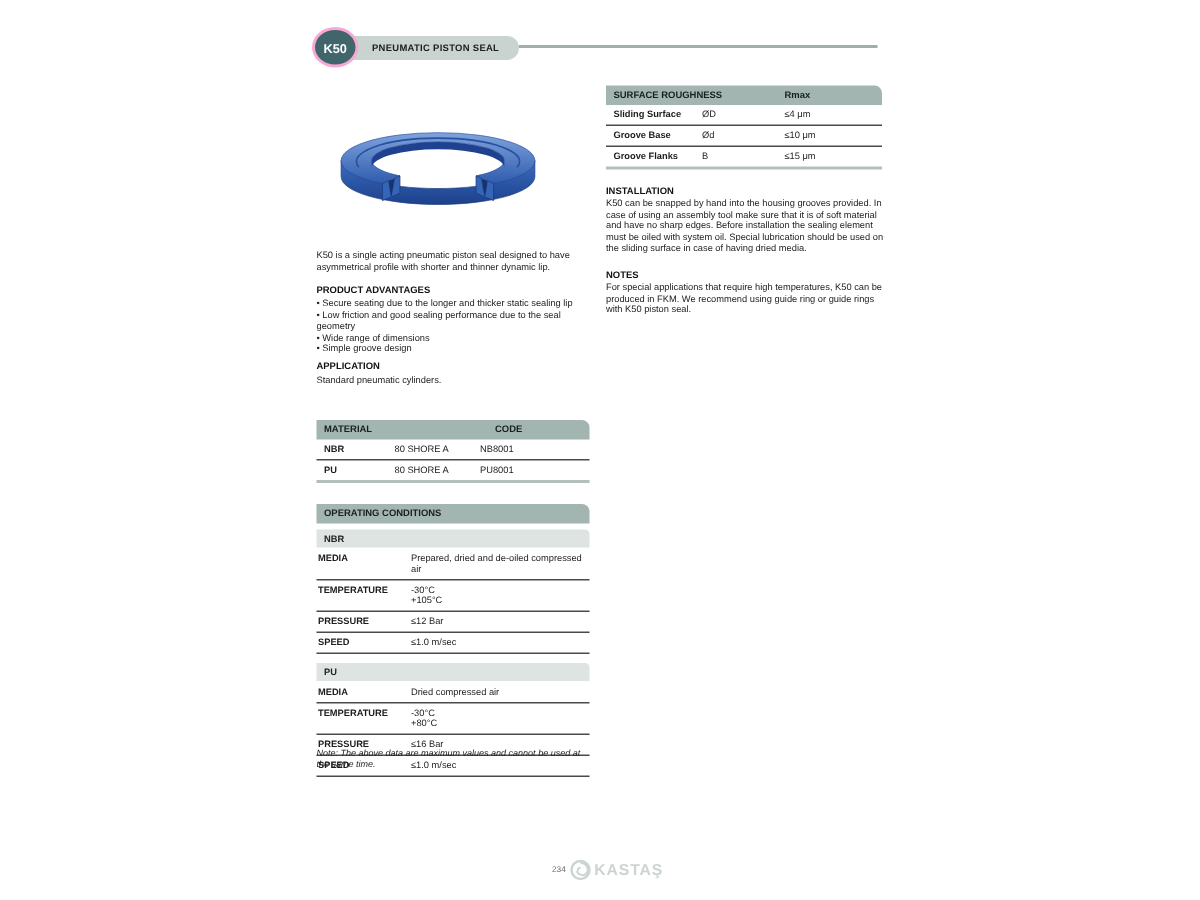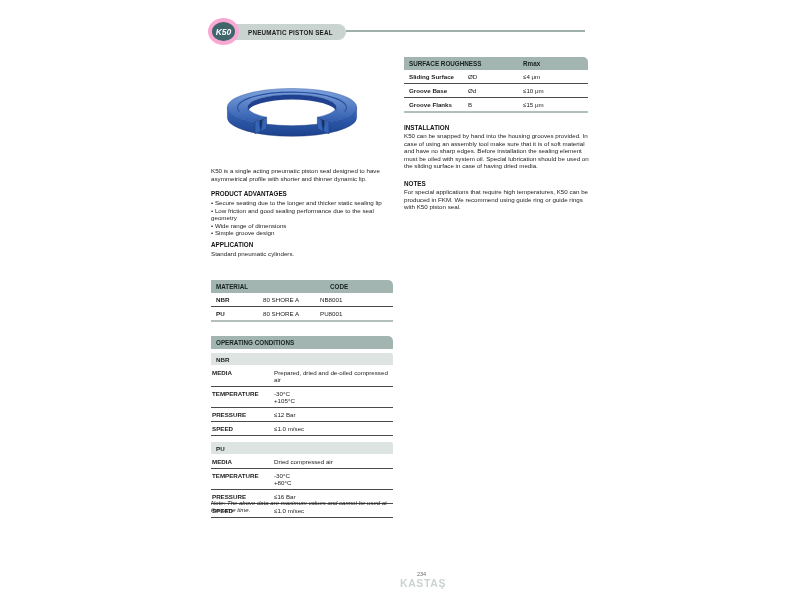--- a/index.html
+++ b/index.html
@@ -1,22 +1,22 @@
 <!DOCTYPE html>
 <html><head>
 <meta charset="utf-8">
 <style>
   * { margin:0; padding:0; box-sizing:border-box; }
   body { font-family:"Liberation Sans", sans-serif; background:#fff; }
   #canvas { position:relative; width:800px; height:600px; background:#ffffff; overflow:hidden; color:#1c1c1c; }
 
   
   .badge { position:absolute; left:208px; top:18px; width:31px; height:27px; border-radius:50%;
-           background:#40666b; border:4px solid #f9a8d4; color:#fff; font-size:8.5px; font-weight:bold;
-           display:flex; align-items:center; justify-content:center; z-index:3;font-style:italic; }
+           background:#40666b; border:2px solid #f9a8d4; color:#fff; font-size:8.5px; font-weight:bold;
+           display:flex; align-items:center; justify-content:center; z-index:3; }
   .pill { position:absolute; left:230px; top:24px; width:116px; height:16px; background:#c9d3d0;
           border-radius:0 9px 9px 0; display:flex; align-items:center; padding-left:18px;
           font-size:6.3px; font-weight:bold; color:#1c1c1c; letter-spacing:0.2px; z-index:2; }
   .hrule { position:absolute; left:346px; top:30px; width:239px; height:2px; background:#9fb0ab; }
 
   
   .seal { position:absolute; left:224px; top:84px; width:136px; height:55px; }
 
   
   .txt { position:absolute; font-size:6.2px; line-height:7.6px; color:#1c1c1c; }
@@ -46,21 +46,21 @@
   .srf .c3 { flex:1; }
   .srf .band .c1b { width:119px; padding-left:5px; }
 
   .opc .lbl { width:63px; padding-left:1px; font-weight:bold; }
   .opc .val { flex:1; }
 
   .note { position:absolute; font-size:6px; font-style:italic; line-height:7.4px; width:180px; color:#222; }
 
   
   .footer { position:absolute; left:368px; top:571px; width:110px; height:18px;
-            display:flex; align-items:center;flex-direction:column; }
+            display:flex; align-items:center; }
   .pagenum { font-size:5.5px; color:#6a6a6a; margin-right:3px; }
   .brand { font-size:10.5px; color:#ccd4d1; letter-spacing:0.6px; font-weight:bold; }
 </style>
 </head>
 <body>
 
 <div id="canvas">
 
   <div class="badge">
     <span>K50</span>

